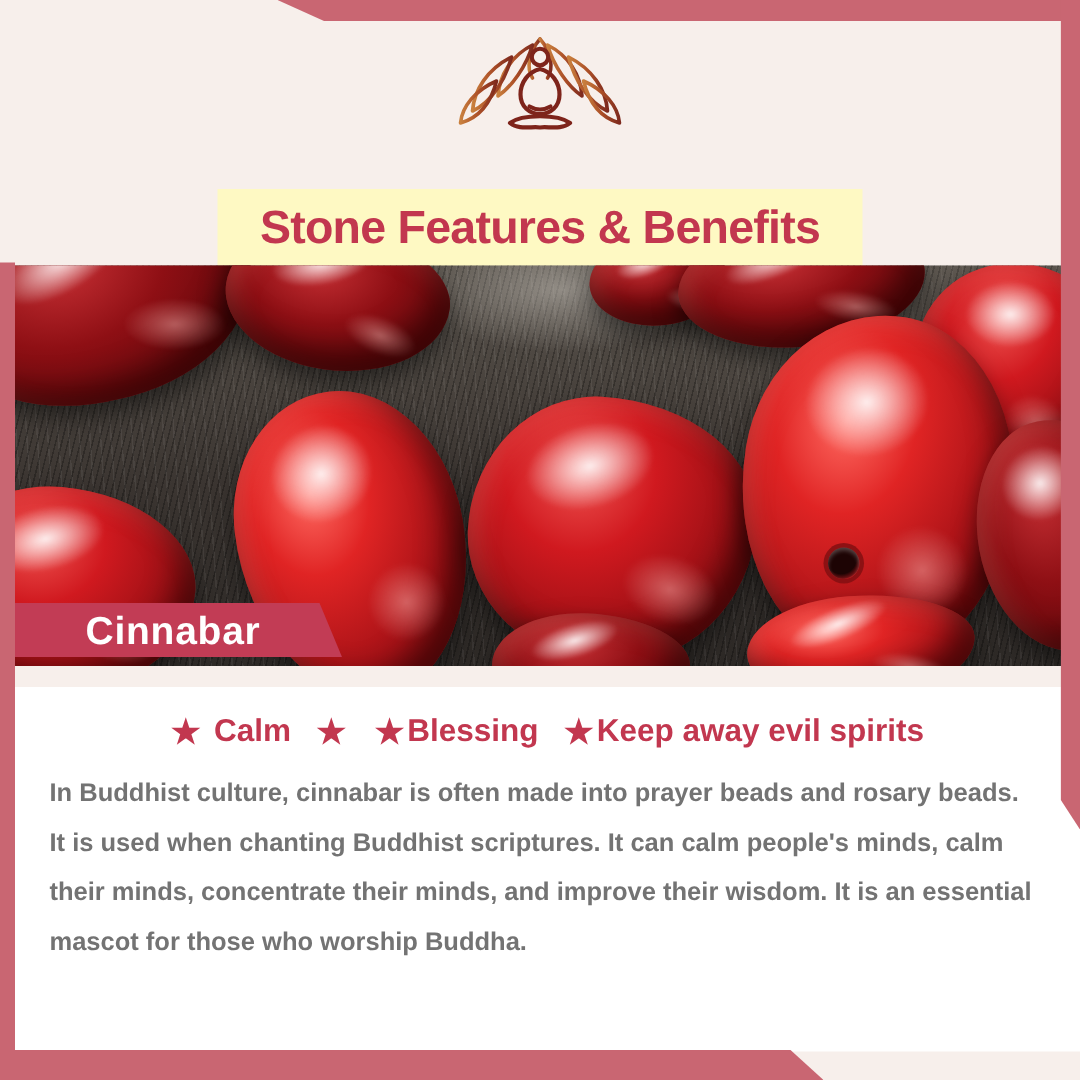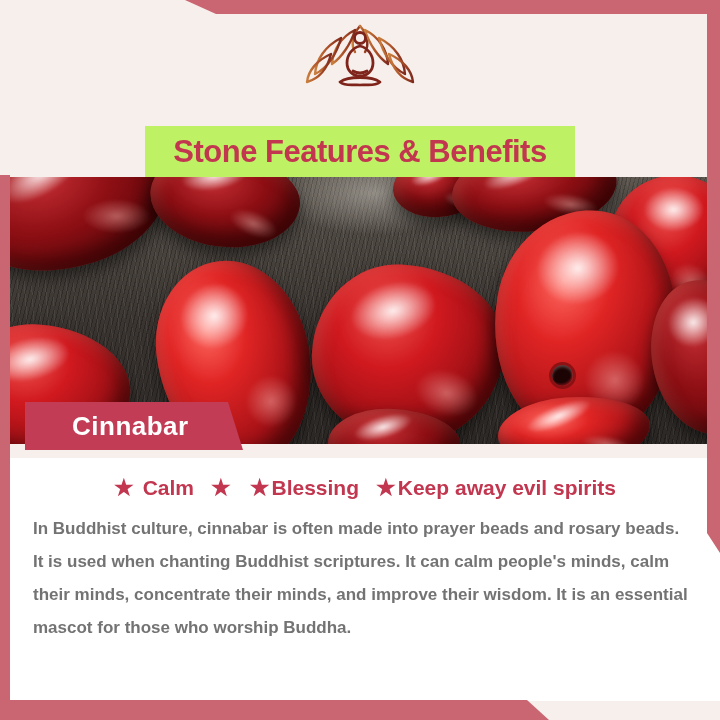--- a/index.html
+++ b/index.html
@@ -11,21 +11,21 @@
   
   .logo-wrap{position:absolute;left:295px;top:24px;width:130px;height:74px;}
   .brand-name{
     position:absolute;left:0;top:98px;width:720px;text-align:center;
     font-family:"Liberation Serif", serif;font-size:16px;letter-spacing:3.5px;
     color:#44393a;font-weight:400;margin-top:29px;
   }
   
   .header-box{
     position:absolute;left:145px;top:126px;width:430px;height:52px;
-    background:#bef264;display:flex;align-items:center;justify-content:center;
+    background:#fef9c3;display:flex;align-items:center;justify-content:center;
   }
   .header-title{
     font-size:31px;font-weight:700;color:#C2374F;letter-spacing:-0.5px;
   }
   
   .photo{
     position:absolute;left:0;top:177px;width:720px;height:267px;overflow:hidden;
     background:
       radial-gradient(140px 60px at 52% 6%, rgba(195,190,182,.55), rgba(195,190,182,0) 70%),
       radial-gradient(260px 140px at 88% 15%, rgba(125,117,108,.30), transparent 70%),
@@ -55,24 +55,24 @@
   }
   .stone.dark{background:radial-gradient(ellipse at 40% 30%, #c62f34 0%, #8e0f14 40%, #5d080b 80%, #43060a 100%);}
   .stone.bright{background:radial-gradient(ellipse at 35% 32%, #ff6b62 0%, #e02424 28%, #a81217 62%, #6e0a0e 95%);}
   .stone-hole{
     position:absolute;width:21px;height:21px;border-radius:50%;
     background:radial-gradient(circle at 42% 36%, #1d0404 55%, #6f1013 72%, rgba(90,8,10,0) 78%);
     box-shadow:0 0 0 3px rgba(130,15,18,.85), inset 0 2px 3px rgba(255,255,255,.25);
   }
   
   .badge{
-    position:absolute;left:10px;top:402px;width:218px;height:48px;
+    position:absolute;left:10px;top:402px;width:218px;height:36px;
     background:#C23C55;
     clip-path:polygon(0 0, 203px 0, 218px 100%, 0 100%);
-    display:flex;align-items:center;margin-left:15px;
+    display:flex;align-items:center;
   }
   .badge-label{
     color:#ffffff;font-size:26px;font-weight:700;letter-spacing:0.5px;
     padding-left:47px;
   }
   
   .panel{
     position:absolute;left:10px;top:458px;width:710px;height:243px;background:#FFFFFF;
   }
   .benefits{

